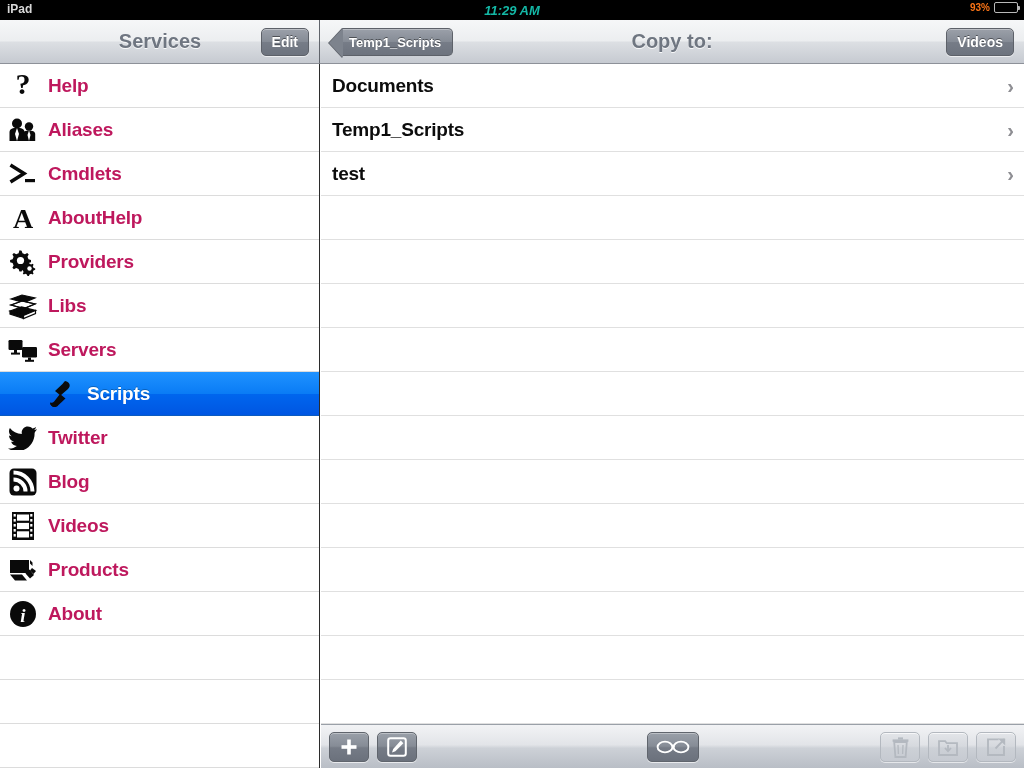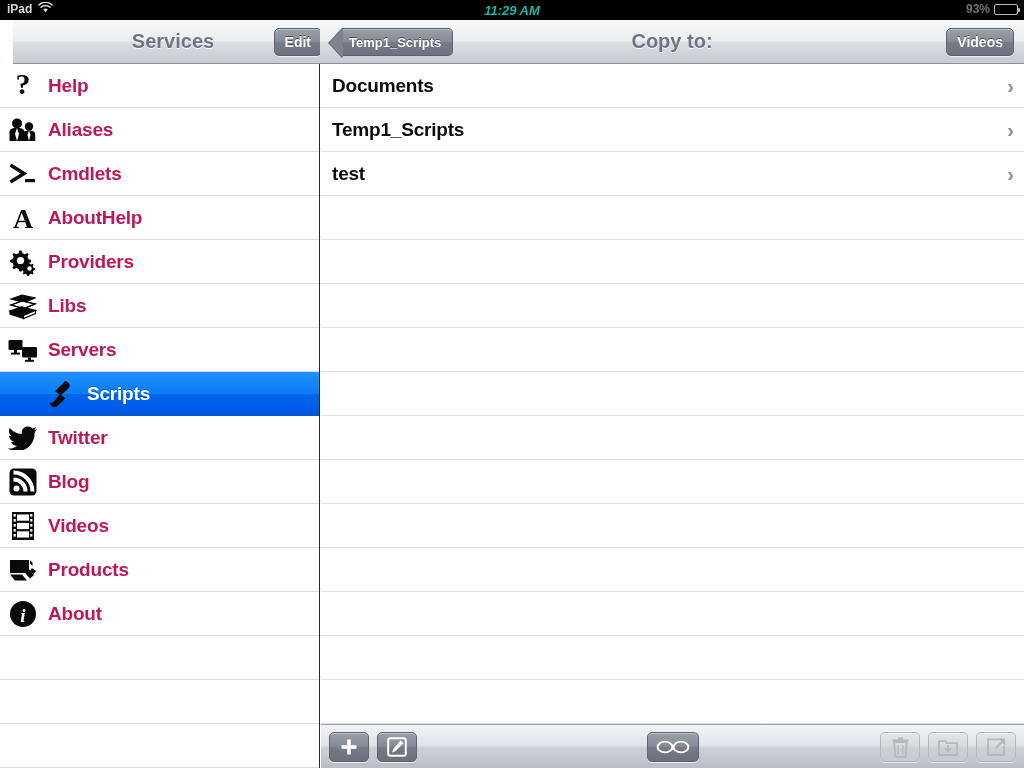--- a/index.html
+++ b/index.html
@@ -27,39 +27,40 @@
     color: #cfcfcf;
     font-size: 12px;
     font-weight: bold;
   }
   .sb-left {
     position: absolute;
     left: 7px; top: 2px;
     display: flex;
     align-items: center;
     gap: 6px;
+    flex-direction: column;
   }
   .sb-device { font-size: 12px; color: #d8d8d8; letter-spacing: 0; }
   .wifi-icon { display: block; }
   .sb-time {
     position: absolute;
     left: 0; right: 0; top: 3px;
     text-align: center;
     font-size: 13px;
     color: #14b8a6;
     font-style: italic;
   }
   .sb-right {
     position: absolute;
     right: 6px; top: 2px;
     display: flex;
     align-items: center;
     gap: 4px;
   }
-  .sb-batt-text { font-size: 12px; color: #737373; }
+  .sb-batt-text { font-size: 10px; color: #f97316; }
   .batt {
     width: 24px; height: 11px;
     border: 1px solid #b9b9b9;
     border-radius: 2px;
     position: relative;
     box-sizing: border-box;
     padding: 1px;
   }
   .batt::after {
     content: "";
@@ -78,21 +79,21 @@
   
   .navbar {
     position: absolute;
     top: 20px;
     height: 44px;
     background: linear-gradient(to bottom,
         #f6f7f8 0%, #eceef0 48%, #dcdfe3 52%, #c6cad1 100%);
     border-bottom: 1px solid #8d9199;
     box-sizing: border-box;
   }
-  .navbar.left  { left: 13px;   width: 320px; border-right: 1px solid #60646b; }
+  .navbar.left  { left: 0;   width: 320px; border-right: 1px solid #60646b; }
   .navbar.right { left: 320px; width: 704px; }
 
   .nav-title {
     position: absolute;
     top: 0; height: 43px;
     line-height: 43px;
     font-size: 20px;
     font-weight: bold;
     color: #6f7681;
     text-shadow: 0 1px 0 rgba(255,255,255,0.85);

